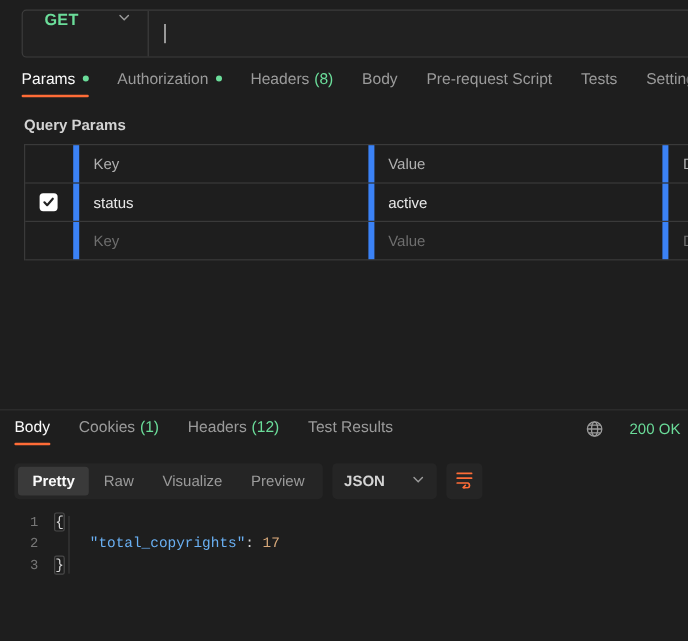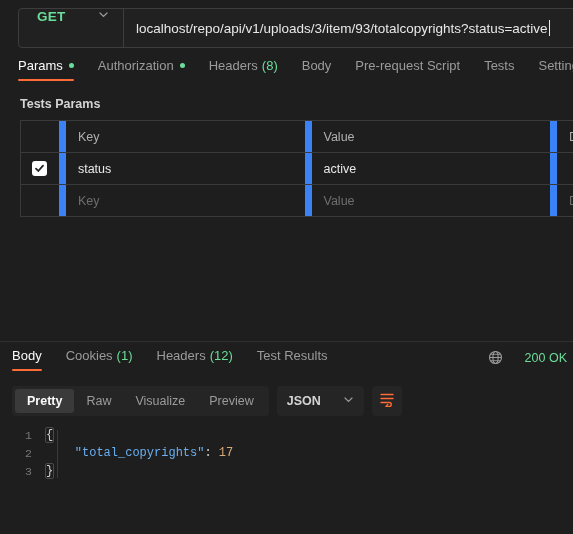--- a/index.html
+++ b/index.html
@@ -119,21 +119,21 @@
   .ptable {
     position: absolute;
     left: 20px; top: 120px;
     width: 600px;
     border-top: 1px solid #3a3a3a;
     border-left: 1px solid #3a3a3a;
   }
   .prow { display: flex; height: 32px; border-bottom: 1px solid #3a3a3a; }
   .prow.head .pcell { color: #b0b0b0; font-size: 12.5px; }
   .pcell {
-    border-right: 7px solid #3b82f6;
+    border-right: 5px solid #3b82f6;
     display: flex;
     align-items: center;
     font-size: 12.5px;
     color: #e8e8e8;
     padding-left: 12px;
     overflow: hidden;
     white-space: nowrap;
   }
   .c-check { width: 45px; padding-left: 0; justify-content: center; }
   .c-key { width: 246px; }
@@ -270,21 +270,20 @@
   <div class="method-select">
     <span class="method-label">GET</span>
     <span class="chev">
       <svg width="11" height="11" viewBox="0 0 11 11">
           <path d="M2 4 L5.5 7.5 L9 4" stroke="#9b9b9b" stroke-width="1.2" fill="none" stroke-linecap="round"></path>
         </svg>
     </span>
   </div>
   <div class="vdiv"></div>
   <div class="url-input" title="localhost/repo/api/v1/uploads/3/item/93/totalcopyrights?status=active">
-    <span>localhost/repo/api/v1/uploads/3/item/93/totalcopyrights?status=active</span>
       <span class="caret"></span>
   </div>
 </div>
 
 <div class="req-tabs">
   <div class="rtab active">
     <span>Params</span>
     <span class="dot"></span>
   </div>
   <div class="rtab">
@@ -302,21 +301,21 @@
     <span>Pre-request Script</span>
   </div>
   <div class="rtab">
     <span>Tests</span>
   </div>
   <div class="rtab">
     <span>Settings</span>
   </div>
 </div>
 
-<div class="qp-title">Tests Params</div>
+<div class="qp-title">Query Params</div>
 
 <div class="ptable">
   <div class="prow head">
     <div class="pcell c-check"></div>
     <div class="pcell c-key">Key</div>
     <div class="pcell c-val">Value</div>
     <div class="pcell c-desc">Description</div>
   </div>
   <div class="prow">
     <div class="pcell c-check">

